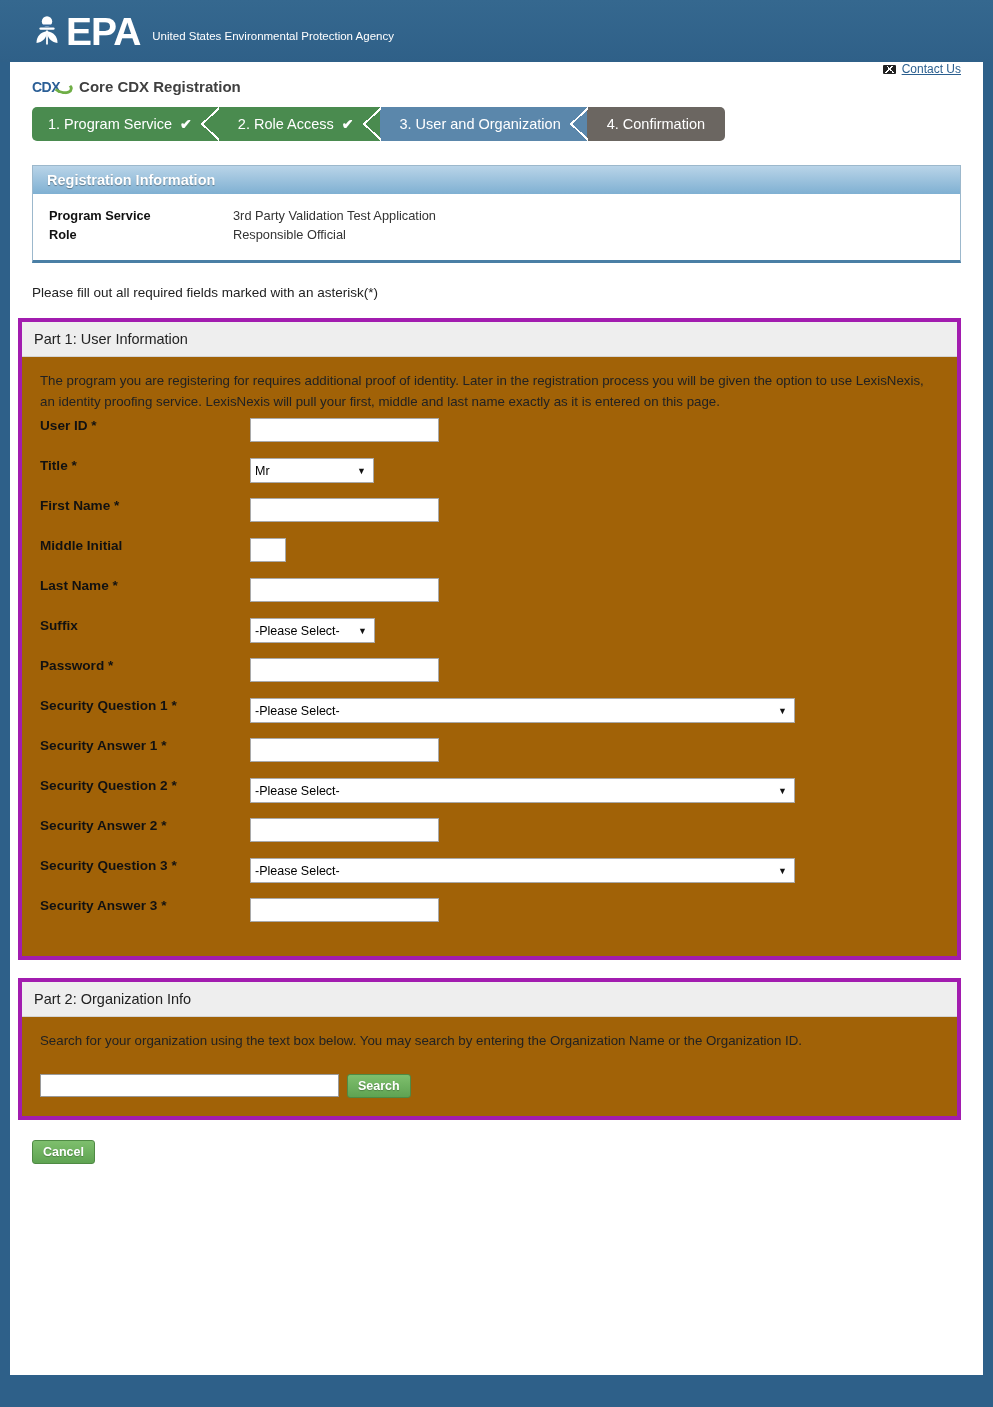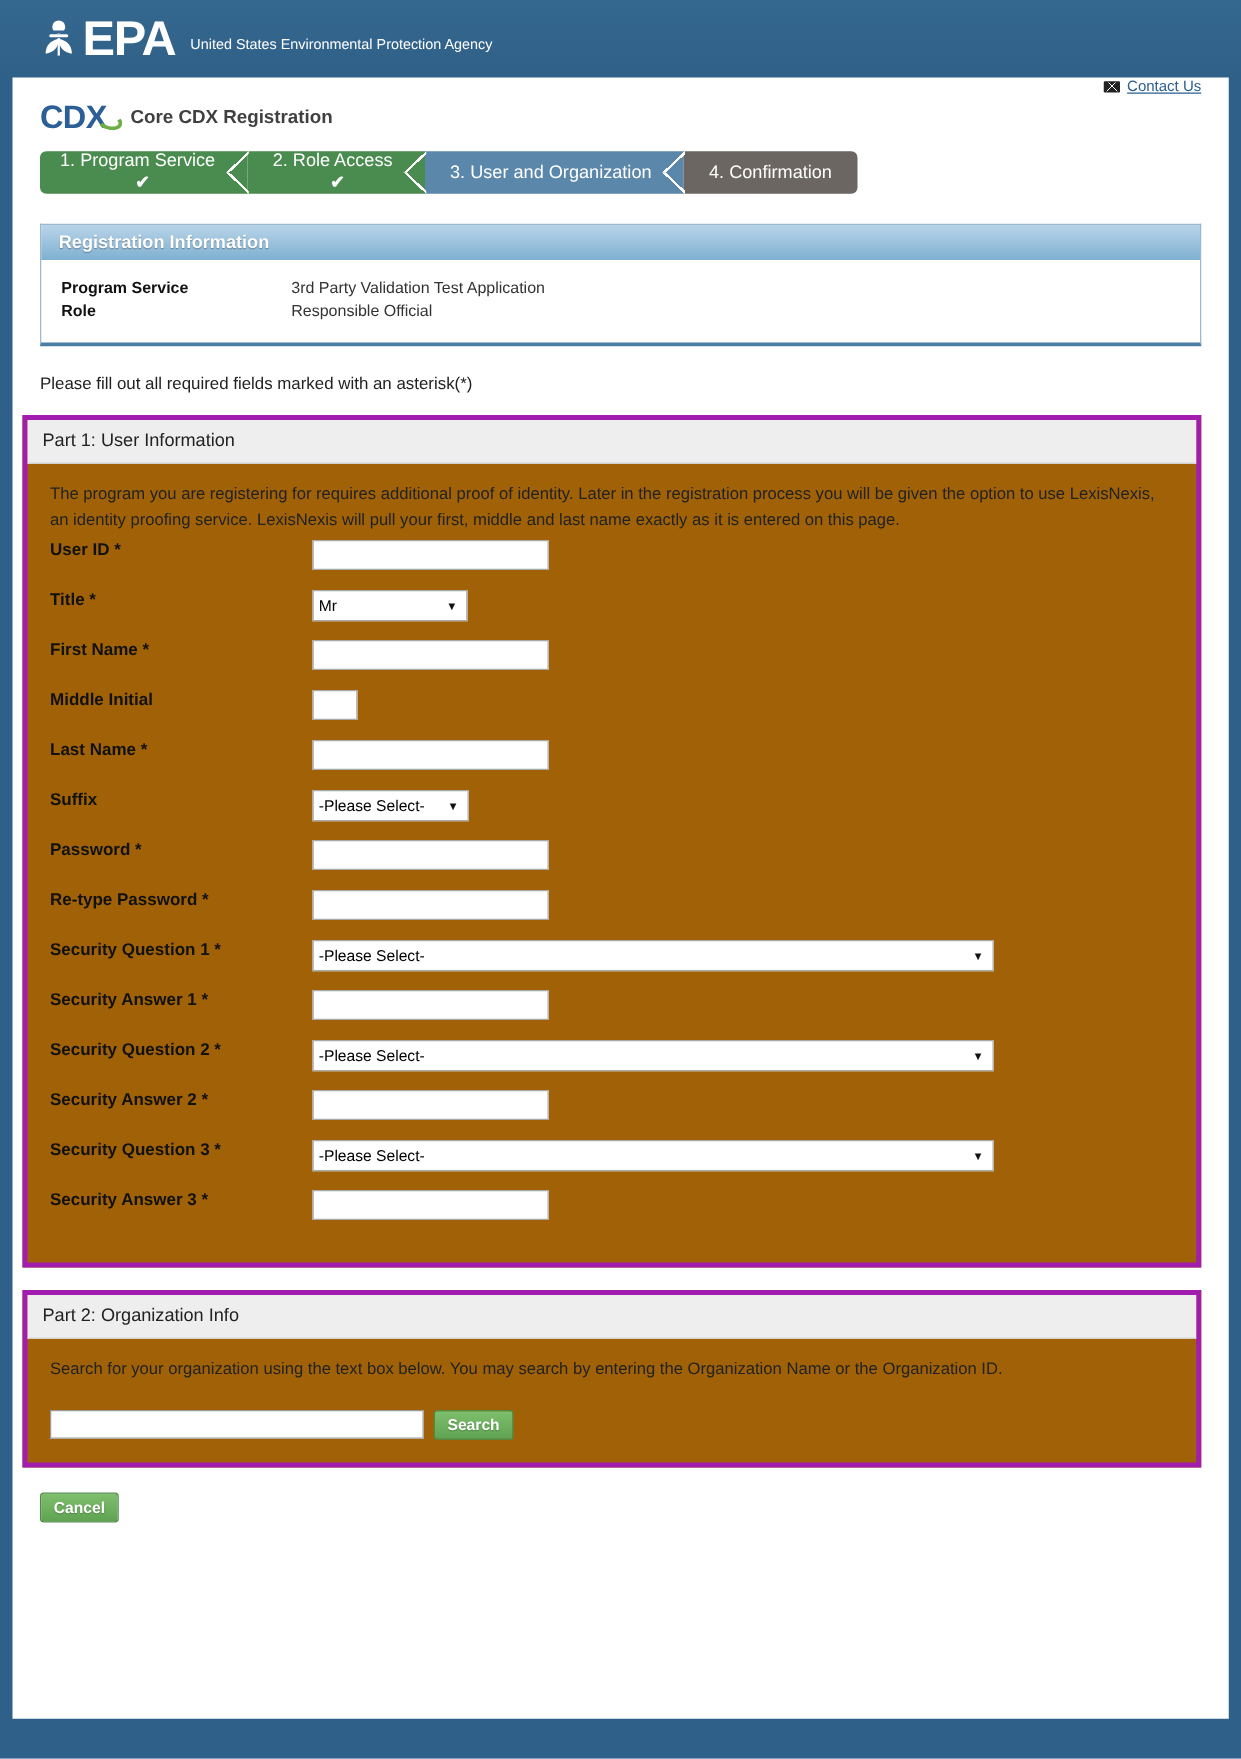--- a/index.html
+++ b/index.html
@@ -119,21 +119,21 @@
     cursor: pointer;
   }
 
   .title-row {
     padding: 16px 0 0 22px;
     display: flex;
     align-items: center;
     gap: 9px;
   }
   .cdx-logo {
-    font-size: 26px;
+    font-size: 14px;
     font-weight: bold;
     color: #2b5f96;
     letter-spacing: -0.5px;
     position: relative;
     display: inline-block;
   }
   .cdx-swoosh {
     display: inline-block;
     width: 17px;
     height: 14px;
@@ -168,21 +168,21 @@
   .step {
     position: relative;
     display: flex;
     align-items: center;
     color: #ffffff;
     font-size: 14.5px;
     padding: 0 26px 0 20px;
     white-space: nowrap;
     cursor: pointer;
   }
-  .step.done { background: #4a8b4f; flex-direction: column; }
+  .step.done { background: #4a8b4f; }
   .step.current { background: #5b87ab; }
   .step.future { background: #6b6661; }
   .step:first-child {
     border-top-left-radius: 5px;
     border-bottom-left-radius: 5px;
     padding-left: 16px;
   }
   .step:last-child {
     border-top-right-radius: 5px;
     border-bottom-right-radius: 5px;
@@ -447,24 +447,20 @@
             <span>-Please Select-</span>
             <span class="caret">▼</span>
           </div>
         </div>
 
         <div class="form-row">
           <div class="form-label">Password *</div>
           <input class="txt w-med" type="password" value="" style="">
         </div>
 
-        <div class="form-row">
-          <div class="form-label">Re-type Password *</div>
-          <input class="txt w-med" type="password" value="" style="">
-        </div>
 
         <div class="form-row">
           <div class="form-label">Security Question 1 *</div>
           <div class="sel w-q">
             <span>-Please Select-</span>
             <span class="caret">▼</span>
           </div>
         </div>
 
         <div class="form-row">

